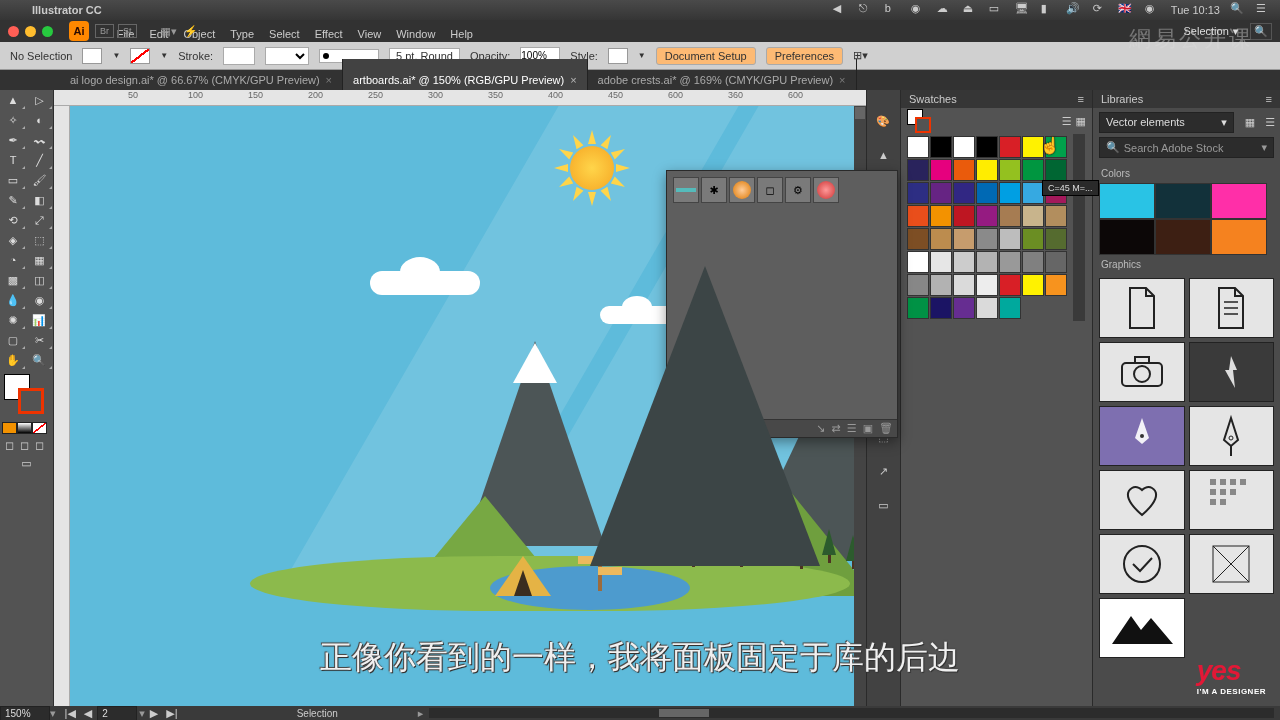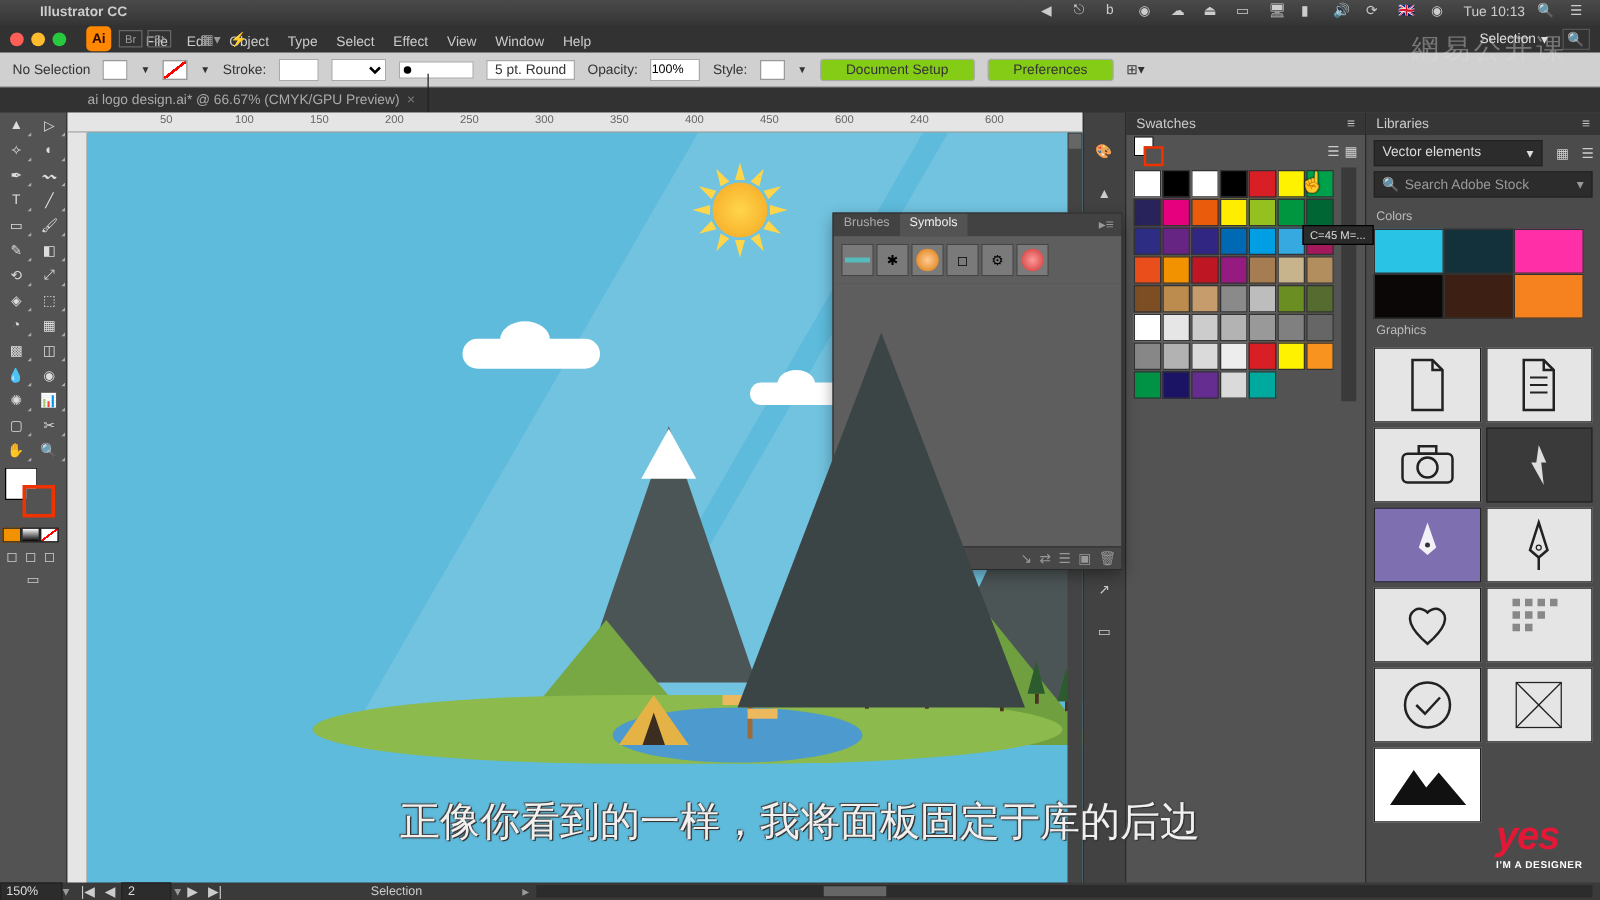--- a/index.html
+++ b/index.html
@@ -18,21 +18,21 @@
 .traffic-light { width: 11px; height: 11px; border-radius: 50%; }
 .tl-red { background: #ff5f56; } .tl-yellow { background: #ffbd2e; } .tl-green { background: #27c93f; }
 .ai-icon { width: 20px; height: 20px; background: #f80; border-radius: 4px; display: flex; align-items: center; justify-content: center; color: #2a0a00; font-weight: bold; font-size: 11px; margin-left: 10px; }
 .workspace-switcher { margin-left: auto; color: #ddd; display: flex; align-items: center; gap: 4px; }
 
 
 .control-bar { height: 28px; background: #d0d0d0; border-bottom: 1px solid #999; display: flex; align-items: center; padding: 0 10px; gap: 10px; color: #333; }
 .control-bar select, .control-bar input { font-size: 10px; height: 18px; background: #fff; border: 1px solid #aaa; }
 .ctrl-swatch { width: 20px; height: 16px; border: 1px solid #999; background: #fff; display: inline-block; }
 .ctrl-swatch.diag { background: linear-gradient(to bottom right, #fff 45%, red 45%, red 55%, #fff 55%); }
-.ctrl-btn { padding: 2px 20px; background: #84cc16; border: 1px solid #aaa; border-radius: 3px; }
+.ctrl-btn { padding: 2px 8px; background: #fdba74; border: 1px solid #aaa; border-radius: 3px; }
 
 
 .doc-tabs { height: 20px; background: #323232; display: flex; align-items: center; padding-left: 60px; }
 .doc-tab { padding: 15px 10px; color: #aaa; font-size: 10px; border-right: 1px solid #222; cursor: pointer; }
 .doc-tab.active { background: #424242; color: #fff; }
 .tab-close { margin-left: 6px; opacity: 0.6; }
 
 
 .main-area { display: flex; height: 648px; }
 
@@ -132,21 +132,21 @@
 .lib-graphics { display: grid; grid-template-columns: 1fr 1fr; gap: 4px; padding: 4px 6px; }
 .lib-graphic { height: 60px; background: #e5e5e5; border: 1px solid #222; display: flex; align-items: center; justify-content: center; }
 .lib-graphic.dark { background: #3a3a3a; }
 
 
 .subtitle { position: absolute; bottom: 40px; left: 50%; transform: translateX(-50%); color: #f0f0f0; font-size: 32px; font-weight: 500; text-shadow: 0 0 2px #333, -1px -1px 0 #555, 1px 1px 0 #333; white-space: nowrap; font-family: "Microsoft YaHei","PingFang SC",sans-serif; z-index: 90;}
 
 
 .watermark1 { position: absolute; right: 26px; top: 24px; color: rgba(220,220,220,0.4); font-size: 22px; font-family: "Microsoft YaHei",sans-serif; letter-spacing: 3px; z-index: 95; }
 .watermark2 { position: absolute; right: 14px; bottom: 24px; z-index: 95; }
-.wm-yes { color: #e21836; font-size: 32px; font-weight: 900; font-style: italic; letter-spacing: -1px; }
+.wm-yes { color: #e21836; font-size: 28px; font-weight: 900; font-style: italic; letter-spacing: -1px; }
 .wm-sub { color: #fff; font-size: 8px; font-weight: bold; letter-spacing: .5px; }
 .lib-tooltip { position:absolute; left: 1042px; top: 180px; background:#2a2a2a; color:#ddd; padding:2px 5px; font-size:9px; border:1px solid #000; z-index:80;}
 .cursor-hand { position:absolute; left:1040px; top:136px; font-size:16px; z-index:99; color:#fff; text-shadow:0 0 2px #000;}
 </style>
 </head>
 <body>
 
 <div class="mac-menubar">
   <span class="apple-logo"></span>
   <span class="app-name">Illustrator CC</span>
@@ -217,20 +217,22 @@
   <span>Style:</span>
   <span class="ctrl-swatch"></span>
     <span style="font-size:8px;">▼</span>
   <span class="ctrl-btn">Document Setup</span>
   <span class="ctrl-btn">Preferences</span>
   <span style="color:#333;">⊞▾</span>
 </div>
 
 <div class="doc-tabs">
   <div class="doc-tab"><span>ai logo design.ai* @ 66.67% (CMYK/GPU Preview)</span><span class="tab-close">×</span></div>
+  <div class="doc-tab active"><span>artboards.ai* @ 150% (RGB/GPU Preview)</span><span class="tab-close">×</span></div>
+  <div class="doc-tab"><span>adobe crests.ai* @ 169% (CMYK/GPU Preview)</span><span class="tab-close">×</span></div>
 </div>
 
 <div class="main-area">
 
   <div class="toolbox">
     <div class="toolbox-grid">
       <div class="tool">▲<span class="tool-corner"></span></div>
       <div class="tool">▷<span class="tool-corner"></span></div>
       <div class="tool">✧<span class="tool-corner"></span></div>
       <div class="tool">◐<span class="tool-corner"></span></div>
@@ -285,21 +287,21 @@
       <span class="ruler-tick" style="left:74px">50</span>
       <span class="ruler-tick" style="left:134px">100</span>
       <span class="ruler-tick" style="left:194px">150</span>
       <span class="ruler-tick" style="left:254px">200</span>
       <span class="ruler-tick" style="left:314px">250</span>
       <span class="ruler-tick" style="left:374px">300</span>
       <span class="ruler-tick" style="left:434px">350</span>
       <span class="ruler-tick" style="left:494px">400</span>
       <span class="ruler-tick" style="left:554px">450</span>
       <span class="ruler-tick" style="left:614px">600</span>
-      <span class="ruler-tick" style="left:674px">240</span>
+      <span class="ruler-tick" style="left:674px">360</span>
       <span class="ruler-tick" style="left:734px">600</span>
     </div>
     <div class="ruler-v"></div>
 
     <div class="artboard">
       <div class="light-ray" style="left:350px; top:0; width:180px; height:480px;"></div>
       <div class="light-ray" style="left:550px; top:0; width:250px; height:480px;"></div>
       <div class="sun">
         <div class="sun-body"></div>
         <div class="sun-ray" style="transform:rotate(0deg)"></div>
@@ -340,25 +342,20 @@
 
         <span style="position:absolute; left:465px; top:0px; color:#9c3; font-size:8px;">×</span>
       </div>
     </div>
 
     <div class="scrollbar-v">
         <div style="width:10px; height:12px; background:#666; margin:1px; position:absolute; top:0;"></div>
       </div>
 
     <div class="floating-panel">
-      <div class="panel-tabs">
-        <div class="panel-tab">Brushes</div>
-        <div class="panel-tab active">Symbols</div>
-        <div class="panel-menu">▸≡</div>
-      </div>
       <div class="brush-row">
         <div class="brush-item">
             <div style="width:20px;height:4px;background:#5bb;"></div>
           </div>
         <div class="brush-item">✱</div>
         <div class="brush-item">
             <div style="width:18px;height:18px;border-radius:50%;background:radial-gradient(#fc9,#d70);"></div>
           </div>
         <div class="brush-item">◻</div>
         <div class="brush-item">⚙</div>

